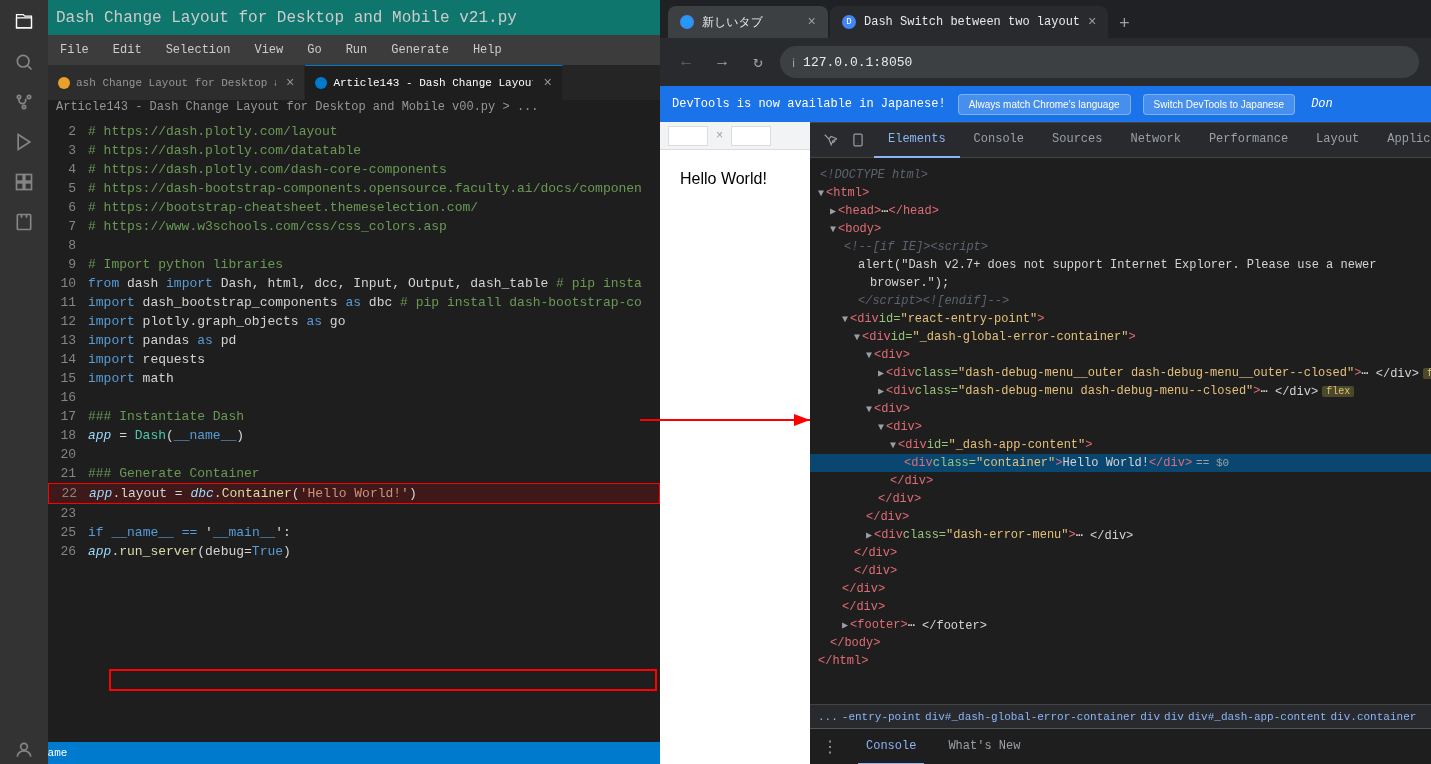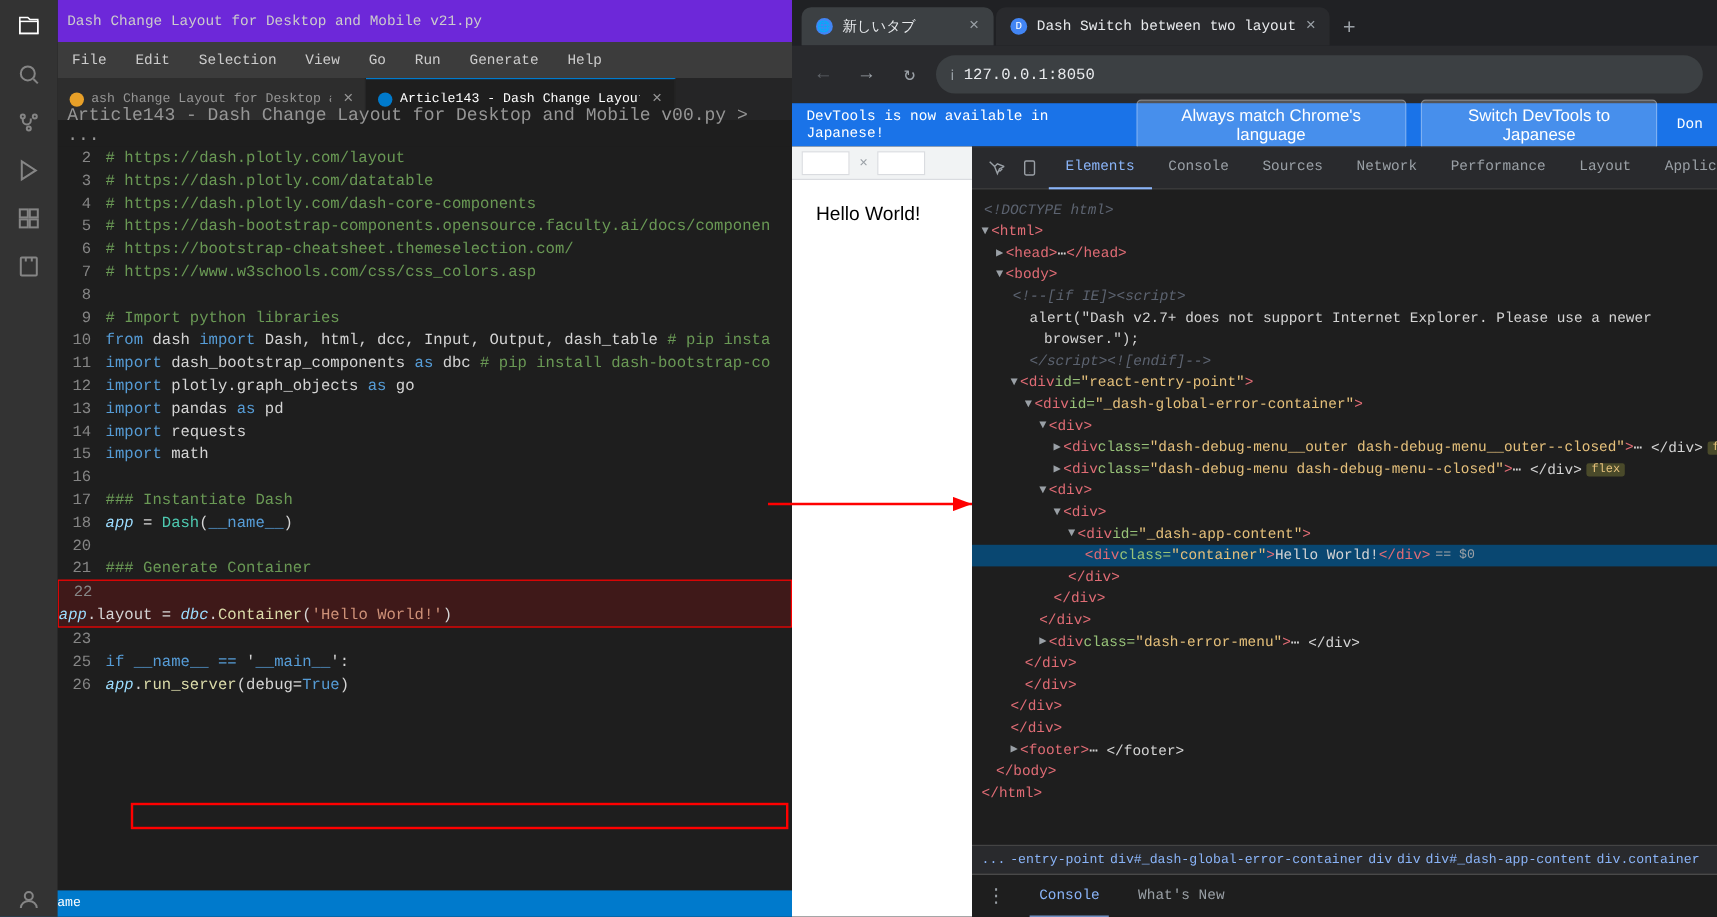--- a/index.html
+++ b/index.html
@@ -40,25 +40,25 @@
       justify-content: center;
       color: #858585;
       font-size: 18px;
       cursor: pointer;
     }
     .activity-icon.active { color: #ffffff; }
 
     
     .titlebar {
       height: 35px;
-      background: #6d28d9;
-      display: flex;
-      align-items: center;
-      padding: 0 8px;
-      font-size: 12px;
+      background: #0f766e;
+      display: flex;
+      align-items: center;
+      padding: 0 8px;
+      font-size: 16px;
       color: #cccccc;
       position: absolute;
       left: 48px;
       top: 0;
       width: 612px;
     }
 
     
     .menubar {
       height: 30px;
@@ -105,23 +105,23 @@
     .tab.active { background: #1e1e1e; color: #ffffff; border-top: 1px solid #007acc; }
     .tab-icon { width: 12px; height: 12px; border-radius: 50%; background: #007acc; display: inline-block; flex-shrink: 0; }
     .tab-icon.orange { background: #e8a028; }
     .tab-close { color: #969696; font-size: 14px; margin-left: 4px; flex-shrink: 0; }
 
     
     .breadcrumb {
       height: 22px;
       background: #1e1e1e;
       display: flex;
-      align-items: flex-end;
-      padding: 0 8px;
-      font-size: 15px;
+      align-items: flex-start;
+      padding: 0 8px;
+      font-size: 12px;
       color: #969696;
       position: absolute;
       left: 48px;
       top: 100px;
       width: 612px;
     }
 
     
     .code-editor {
       position: absolute;
@@ -151,21 +151,21 @@
     .line-content { flex: 1; white-space: nowrap; overflow: hidden; }
 
     
     .c-comment { color: #6a9955; }
     .c-keyword { color: #569cd6; }
     .c-string { color: #ce9178; }
     .c-function { color: #dcdcaa; }
     .c-class { color: #4ec9b0; }
     .c-builtin { color: #9cdcfe; font-style: italic; }
 
-    .highlight-line { background: rgba(255,0,0,0.15); border: 1px solid red; flex-direction: column; }
+    .highlight-line { background: rgba(255,0,0,0.15); border: 1px solid red; }
 
     
     .browser-area {
       position: absolute;
       left: 660px;
       top: 0;
       width: 771px;
       height: 764px;
       background: #202124;
       display: flex;
@@ -231,21 +231,21 @@
       gap: 12px;
       font-size: 12px;
       color: white;
     }
     .info-btn {
       background: rgba(255,255,255,0.2);
       border: 1px solid rgba(255,255,255,0.3);
       color: white;
       padding: 4px 10px;
       border-radius: 4px;
-      font-size: 14px;
+      font-size: 10px;
       cursor: pointer;
     }
 
     
     .devtools {
       display: flex;
       flex-direction: column;
       flex: 1;
       background: #1e1e1e;
       border-top: 1px solid #444;
@@ -603,21 +603,21 @@
     <div class="address-bar">
       <span class="address-lock">ℹ</span>
       <span>127.0.0.1:8050</span>
     </div>
   </div>
 
   <div class="info-bar">
     <span style="color:white; font-size:12px;">DevTools is now available in Japanese!</span>
     <button class="info-btn">Always match Chrome's language</button>
     <button class="info-btn">Switch DevTools to Japanese</button>
-    <span style="cursor:pointer; color:white; font-size:12px; margin-left:4px;">Don</span>
+    <span style="cursor:pointer; color:white; font-size:12px; margin-left:4px;font-style:italic;">Don</span>
   </div>
 
   <div style="display:flex; flex:1; overflow:hidden; flex-direction:row;">
 
     <div style="width:150px; background:white; flex-shrink:0; display:flex; flex-direction:column;">
       <div class="viewport-toolbar">
         <input class="viewport-size-input" readonly="" style="">
         <span class="viewport-sep">×</span>
         <input class="viewport-size-input" readonly="" style="">
       </div>

